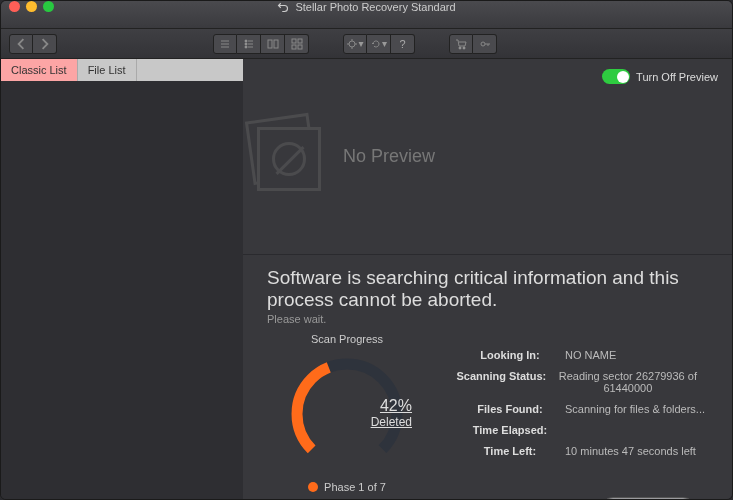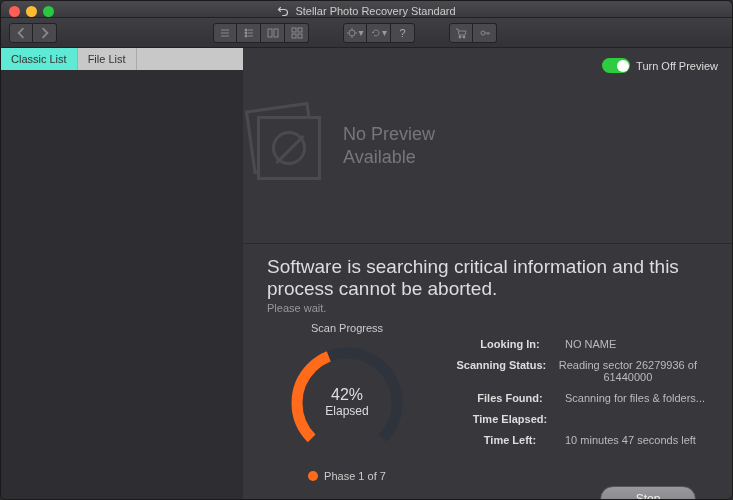--- a/index.html
+++ b/index.html
@@ -1,56 +1,56 @@
 <!DOCTYPE html>
 <html><head>
 <meta charset="utf-8">
 <style>
 * { margin: 0; padding: 0; box-sizing: border-box; font-family: -apple-system, "Helvetica Neue", Arial, sans-serif; }
 body { background: #2a2a2e; width: 733px; height: 500px; overflow: hidden; color: #c8c8c8; }
 .window { width: 733px; height: 500px; display: flex; flex-direction: column; border-radius: 6px; overflow: hidden; background: #2e2e32; border: 1px solid #1a1a1a; }
-.titlebar { height: 17px; background: linear-gradient(#4a4a4e, #3a3a3e); display: flex; align-items: flex-end; padding: 0 8px; position: relative; border-bottom: 1px solid #222; }
+.titlebar { height: 28px; background: linear-gradient(#4a4a4e, #3a3a3e); display: flex; align-items: flex-start; padding: 0 8px; position: relative; border-bottom: 1px solid #222; }
 .traffic { display: flex; gap: 6px; }
 .tl { width: 11px; height: 11px; border-radius: 50%; }
 .tl.red { background: #ff5f57; }
 .tl.yellow { background: #febc2e; }
 .tl.green { background: #28c840; }
 .title { position: absolute; left: 0; right: 0; text-align: center; font-size: 11px; color: #ccc; display: flex; align-items: center; justify-content: center; gap: 6px; }
 .toolbar { height: 30px; background: linear-gradient(#3f3f43, #333337); display: flex; align-items: center; padding: 0 8px; gap: 8px; border-bottom: 1px solid #222; }
 .tb-group { display: flex; }
 .tb-btn { width: 24px; height: 20px; background: #4a4a4e; border: 1px solid #222; display: flex; align-items: center; justify-content: center; font-size: 10px; color: #999; }
 .tb-group .tb-btn:first-child { border-radius: 3px 0 0 3px; }
 .tb-group .tb-btn:last-child { border-radius: 0 3px 3px 0; }
 .tb-group .tb-btn:not(:first-child) { border-left: none; }
 .spacer-sm { width: 140px; }
 .content { flex: 1; display: flex; min-height: 0; }
 .sidebar { width: 242px; background: #2e2e32; display: flex; flex-direction: column; }
 .tabs { height: 22px; background: #c8c8c8; display: flex; }
 .tab { flex: 0 0 auto; padding: 0 10px; font-size: 11px; color: #333; display: flex; align-items: center; border-right: 1px solid #aaa; cursor: default; }
-.tab.active { background: #5eead4; }
+.tab.active { background: #fca5a5; }
 .sidebar-body { flex: 1; background: #2e2e32; }
 .main { flex: 1; background: #38383c; display: flex; flex-direction: column; position: relative; }
 .preview-toggle { position: absolute; top: 10px; right: 14px; display: flex; align-items: center; gap: 6px; font-size: 11px; color: #ddd; }
 .toggle { width: 28px; height: 15px; background: #2ecc40; border-radius: 8px; position: relative; }
 .toggle-knob { width: 12px; height: 12px; background: #fff; border-radius: 50%; position: absolute; top: 1.5px; right: 1.5px; }
 .preview-area { flex: 0 0 195px; display: flex; align-items: center; gap: 14px; }
 .np-icon { width: 86px; height: 80px; position: relative; opacity: 0.3; }
 .np-back { position: absolute; left: 6px; top: 0; width: 64px; height: 64px; border: 3px solid #777; transform: rotate(-8deg); }
 .np-front { position: absolute; left: 14px; top: 10px; width: 64px; height: 64px; border: 3px solid #777; background: #3a3a3e; display: flex; align-items: center; justify-content: center; }
 .np-circle { width: 34px; height: 34px; border: 3px solid #777; border-radius: 50%; position: relative; }
 .np-slash { position: absolute; width: 38px; height: 3px; background: #777; top: 14px; left: -4px; transform: rotate(-45deg); }
 .np-text { font-size: 18px; color: #777; line-height: 1.25; text-align: left; }
 .progress-panel { flex: 1; padding: 12px 24px 8px 24px; border-top: 1px solid #2a2a2e; }
 .msg1 { font-size: 19px; color: #ddd; }
 .msg2 { font-size: 11px; color: #999; margin-top: 2px; }
 .progress-row { display: flex; gap: 28px; margin-top: 8px; }
 .gauge-col { width: 160px; text-align: center; }
 .gauge-title { font-size: 11px; color: #ccc; margin-bottom: 4px; }
 .gauge { width: 130px; height: 130px; margin: 0 auto; position: relative; }
-.gauge-text { position: absolute; top: 48px; left: 0; right: 0; text-align: center; color: #ddd; }
+.gauge-text { position: absolute; top: 48px; left: 0; right: 0; text-align: right; color: #ddd; text-decoration: underline; }
 .gauge-pct { font-size: 16px; }
 .gauge-lbl { font-size: 12px; }
 .phase { display: flex; align-items: center; justify-content: center; gap: 6px; font-size: 11px; color: #ccc; margin-top: 2px; }
 .phase-dot { width: 10px; height: 10px; background: #ff6b1a; border-radius: 50%; }
 .details { flex: 1; font-size: 11px; color: #ccc; padding-top: 16px; }
 .drow { display: flex; margin-bottom: 9px; text-align: center; }
 .dlabel { width: 110px; font-weight: bold; color: #ddd; }
 .dval { color: #bbb; }
 .footer { display: flex; justify-content: flex-end; padding: 4px 12px 10px 0; }
 .stop-btn { width: 96px; height: 26px; border-radius: 13px; background: linear-gradient(#9a9a9e, #7e7e82); border: 1px solid #555; color: #eee; font-size: 12px; display: flex; align-items: center; justify-content: center; cursor: default; }
@@ -170,39 +170,38 @@
         <div class="np-icon">
           <div class="np-back"></div>
           <div class="np-front">
               <div class="np-circle">
                 <div class="np-slash"></div>
               </div>
             </div>
         </div>
         <div class="np-text">
           <div>No Preview</div>
-          <div>Available</div>
         </div>
       </div>
 
       <div class="progress-panel">
         <div class="msg1">Software is searching critical information and this process cannot be aborted.</div>
         <div class="msg2">Please wait.</div>
 
         <div class="progress-row">
           <div class="gauge-col">
             <div class="gauge-title">Scan Progress</div>
             <div class="gauge">
               <svg width="130" height="130" viewBox="0 0 130 130">
                 <circle cx="65" cy="65" r="50" fill="none" stroke="#2e333c" stroke-width="11" stroke-dasharray="235 314" stroke-dashoffset="0" transform="rotate(135 65 65)"></circle>
                 <circle cx="65" cy="65" r="50" fill="none" stroke="#ff6b1a" stroke-width="11" stroke-dasharray="99 314" transform="rotate(135 65 65)" stroke-linecap="butt"></circle>
               </svg>
               <div class="gauge-text">
                 <div class="gauge-pct">42%</div>
-                <div class="gauge-lbl">Elapsed</div>
+                <div class="gauge-lbl">Deleted</div>
               </div>
             </div>
             <div class="phase">
               <div class="phase-dot"></div>
               <span>Phase 1 of 7</span>
             </div>
           </div>
 
           <div class="details">
             <div class="drow">

